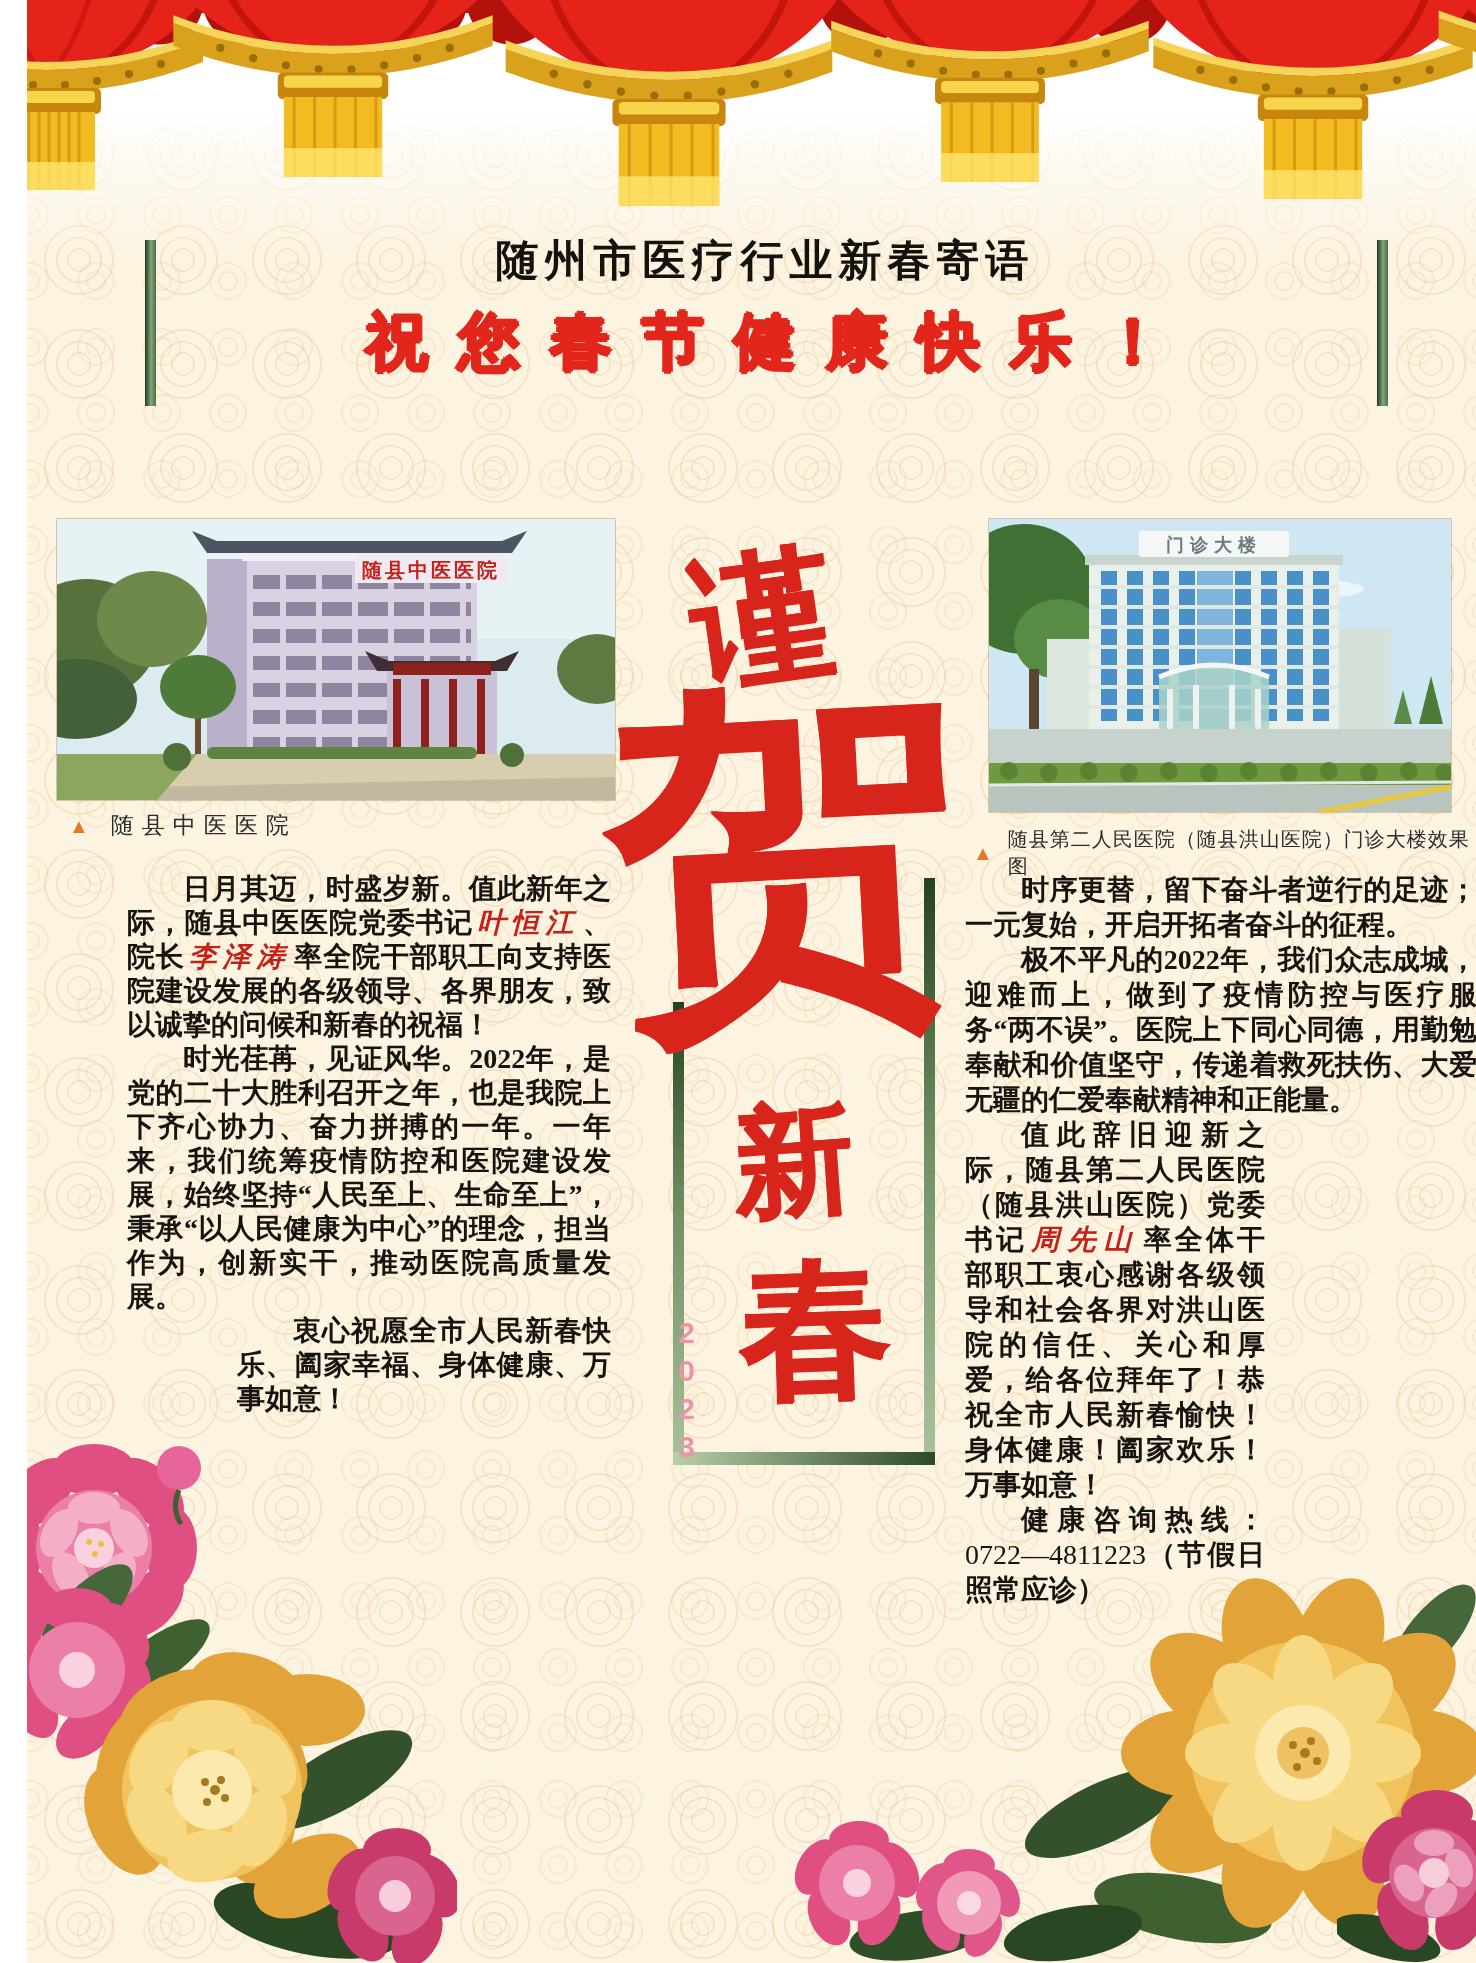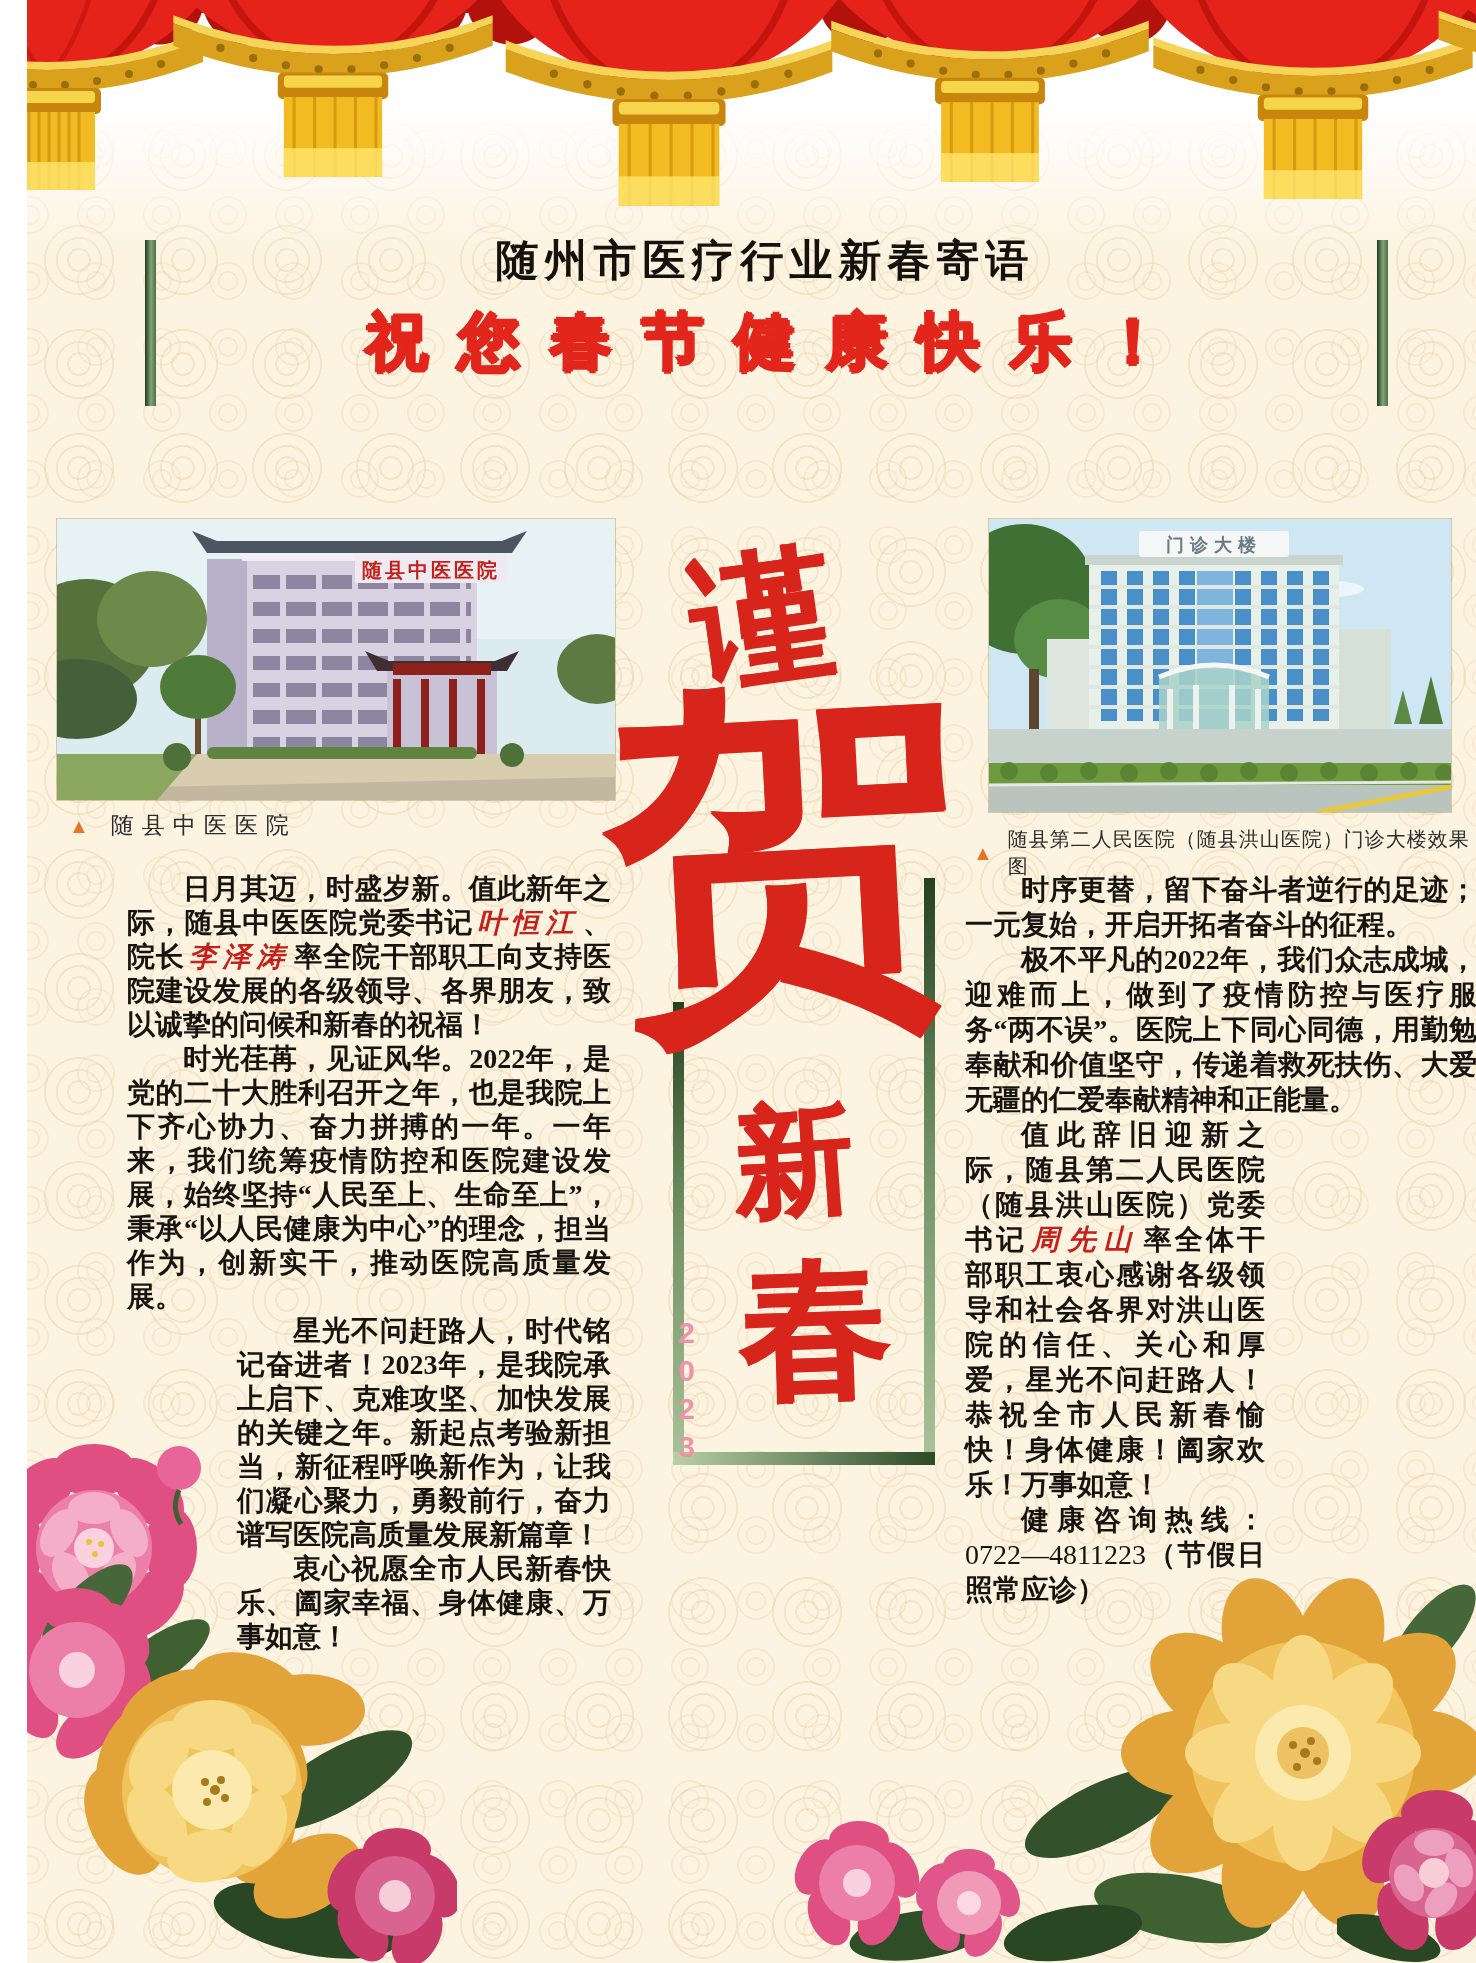--- a/index.html
+++ b/index.html
@@ -532,24 +532,24 @@
         <ellipse cx="122" cy="100" rx="20" ry="13" transform="rotate(70 122 100)"></ellipse>
       <ellipse cx="104" cy="132" rx="20" ry="13" transform="rotate(130 104 132)"></ellipse>
       <ellipse cx="72" cy="115" rx="20" ry="13" transform="rotate(60 72 115)"></ellipse>
     </g>
     <circle cx="97" cy="105" r="15" fill="#f6cdd9"></circle>
   </svg>
 
   <article class="abs article" id="left-article">
     <p><span>日月其迈，时盛岁新。值此新年之际，随县中医医院党委书记</span><span class="script-name">叶恒江</span><span>、院长</span><span class="script-name">李泽涛</span><span>率全院干部职工向支持医院建设发展的各级领导、各界朋友，致以诚挚的问候和新春的祝福！</span></p>
     <p>时光荏苒，见证风华。2022年，是党的二十大胜利召开之年，也是我院上下齐心协力、奋力拼搏的一年。一年来，我们统筹疫情防控和医院建设发展，始终坚持“人民至上、生命至上”，秉承“以人民健康为中心”的理念，担当作为，创新实干，推动医院高质量发展。</p>
-    <p><span class="l-gap"></span><span>星光不问赶路人，时代铭记奋进者！2023年，是我院承上启下、克难攻坚、加快发展的关键之年。新起点考验新担当，新征程呼唤新作为，让我们凝心聚力，勇毅前行，奋力谱写医院高质量发展新篇章！</span></p>
+    <p><span class="l-gap"></span></p>
     <p>衷心祝愿全市人民新春快乐、阖家幸福、身体健康、万事如意！</p>
   </article>
 
   <article class="abs article" id="right-article">
     <p>时序更替，留下奋斗者逆行的足迹；一元复始，开启开拓者奋斗的征程。</p>
     <p>极不平凡的2022年，我们众志成城，迎难而上，做到了疫情防控与医疗服务“两不误”。医院上下同心同德，用勤勉奉献和价值坚守，传递着救死扶伤、大爱无疆的仁爱奉献精神和正能量。</p>
-    <p><span class="r-gap"></span><span>值此辞旧迎新之际，随县第二人民医院（随县洪山医院）党委书记</span><span class="script-name">周先山</span><span>率全体干部职工衷心感谢各级领导和社会各界对洪山医院的信任、关心和厚爱，星光不问赶路人！恭祝全市人民新春愉快！身体健康！阖家欢乐！万事如意！</span></p>
+    <p><span class="r-gap"></span><span>值此辞旧迎新之际，随县第二人民医院（随县洪山医院）党委书记</span><span class="script-name">周先山</span><span>率全体干部职工衷心感谢各级领导和社会各界对洪山医院的信任、关心和厚爱，给各位拜年了！恭祝全市人民新春愉快！身体健康！阖家欢乐！万事如意！</span></p>
     <p><span>健康咨询热线：</span><span class="hotline-number">0722—4811223</span><span>（节假日照常应诊）</span></p>
   </article>
 
 </div>
 
 </body></html>

